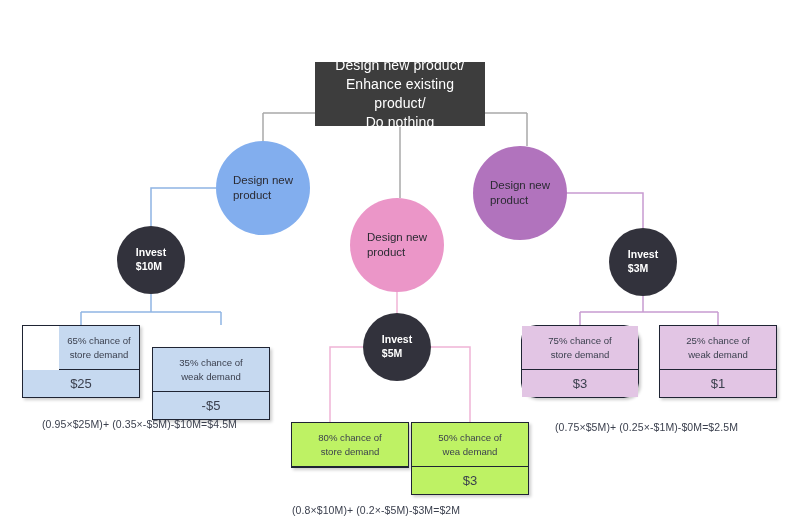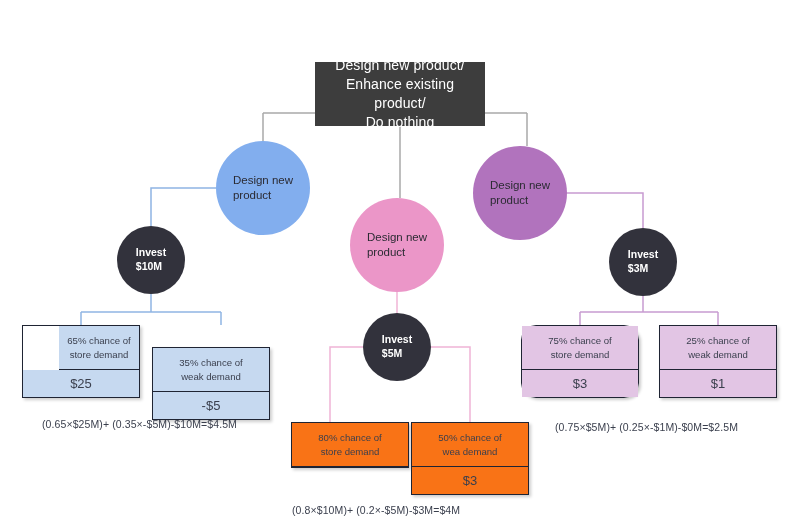--- a/index.html
+++ b/index.html
@@ -107,21 +107,21 @@
   .outcome .val {
     height: 27px;
     display: flex;
     align-items: center;
     justify-content: center;
     font-size: 13px;
     color: #3a3f4d;
     box-sizing: border-box;
   }
   .fill-blue   .top, .fill-blue   .val { background: #c6d9f0; }
-  .fill-pink   .top, .fill-pink   .val { background: #f97316; }
+  .fill-pink   .top, .fill-pink   .val { background: #bef264; }
   .fill-purple .top, .fill-purple .val { background: #e2c5e4; }
 
   .ob-1 { left: 22px;  top: 325px; }
   .ob-2 { left: 152px; top: 325px; margin-top: 22px; }
   .ob-3 { left: 291px; top: 422px; }
   .ob-4 { left: 411px; top: 422px; }
   .ob-5 { left: 521px; top: 325px; border-radius: 15px; }
   .ob-6 { left: 659px; top: 325px; }
 
   
@@ -231,17 +231,17 @@
     <div class="top" style="white-space:pre-line;">75% chance of
 store demand</div>
     <div class="val">$3</div>
   </div>
   <div class="outcome fill-purple ob-6">
     <div class="top" style="white-space:pre-line;">25% chance of
 weak demand</div>
     <div class="val">$1</div>
   </div>
 
-  <div class="formula f-blue">(0.65×$25M)+  (0.35×-$5M)-$10M=$4.5M</div>
-  <div class="formula f-pink">(0.8×$10M)+  (0.2×-$5M)-$3M=$4M</div>
+  <div class="formula f-blue">(0.95×$25M)+  (0.35×-$5M)-$10M=$4.5M</div>
+  <div class="formula f-pink">(0.8×$10M)+  (0.2×-$5M)-$3M=$2M</div>
   <div class="formula f-purple">(0.75×$5M)+  (0.25×-$1M)-$0M=$2.5M</div>
 
 </div>
 
 </body></html>

